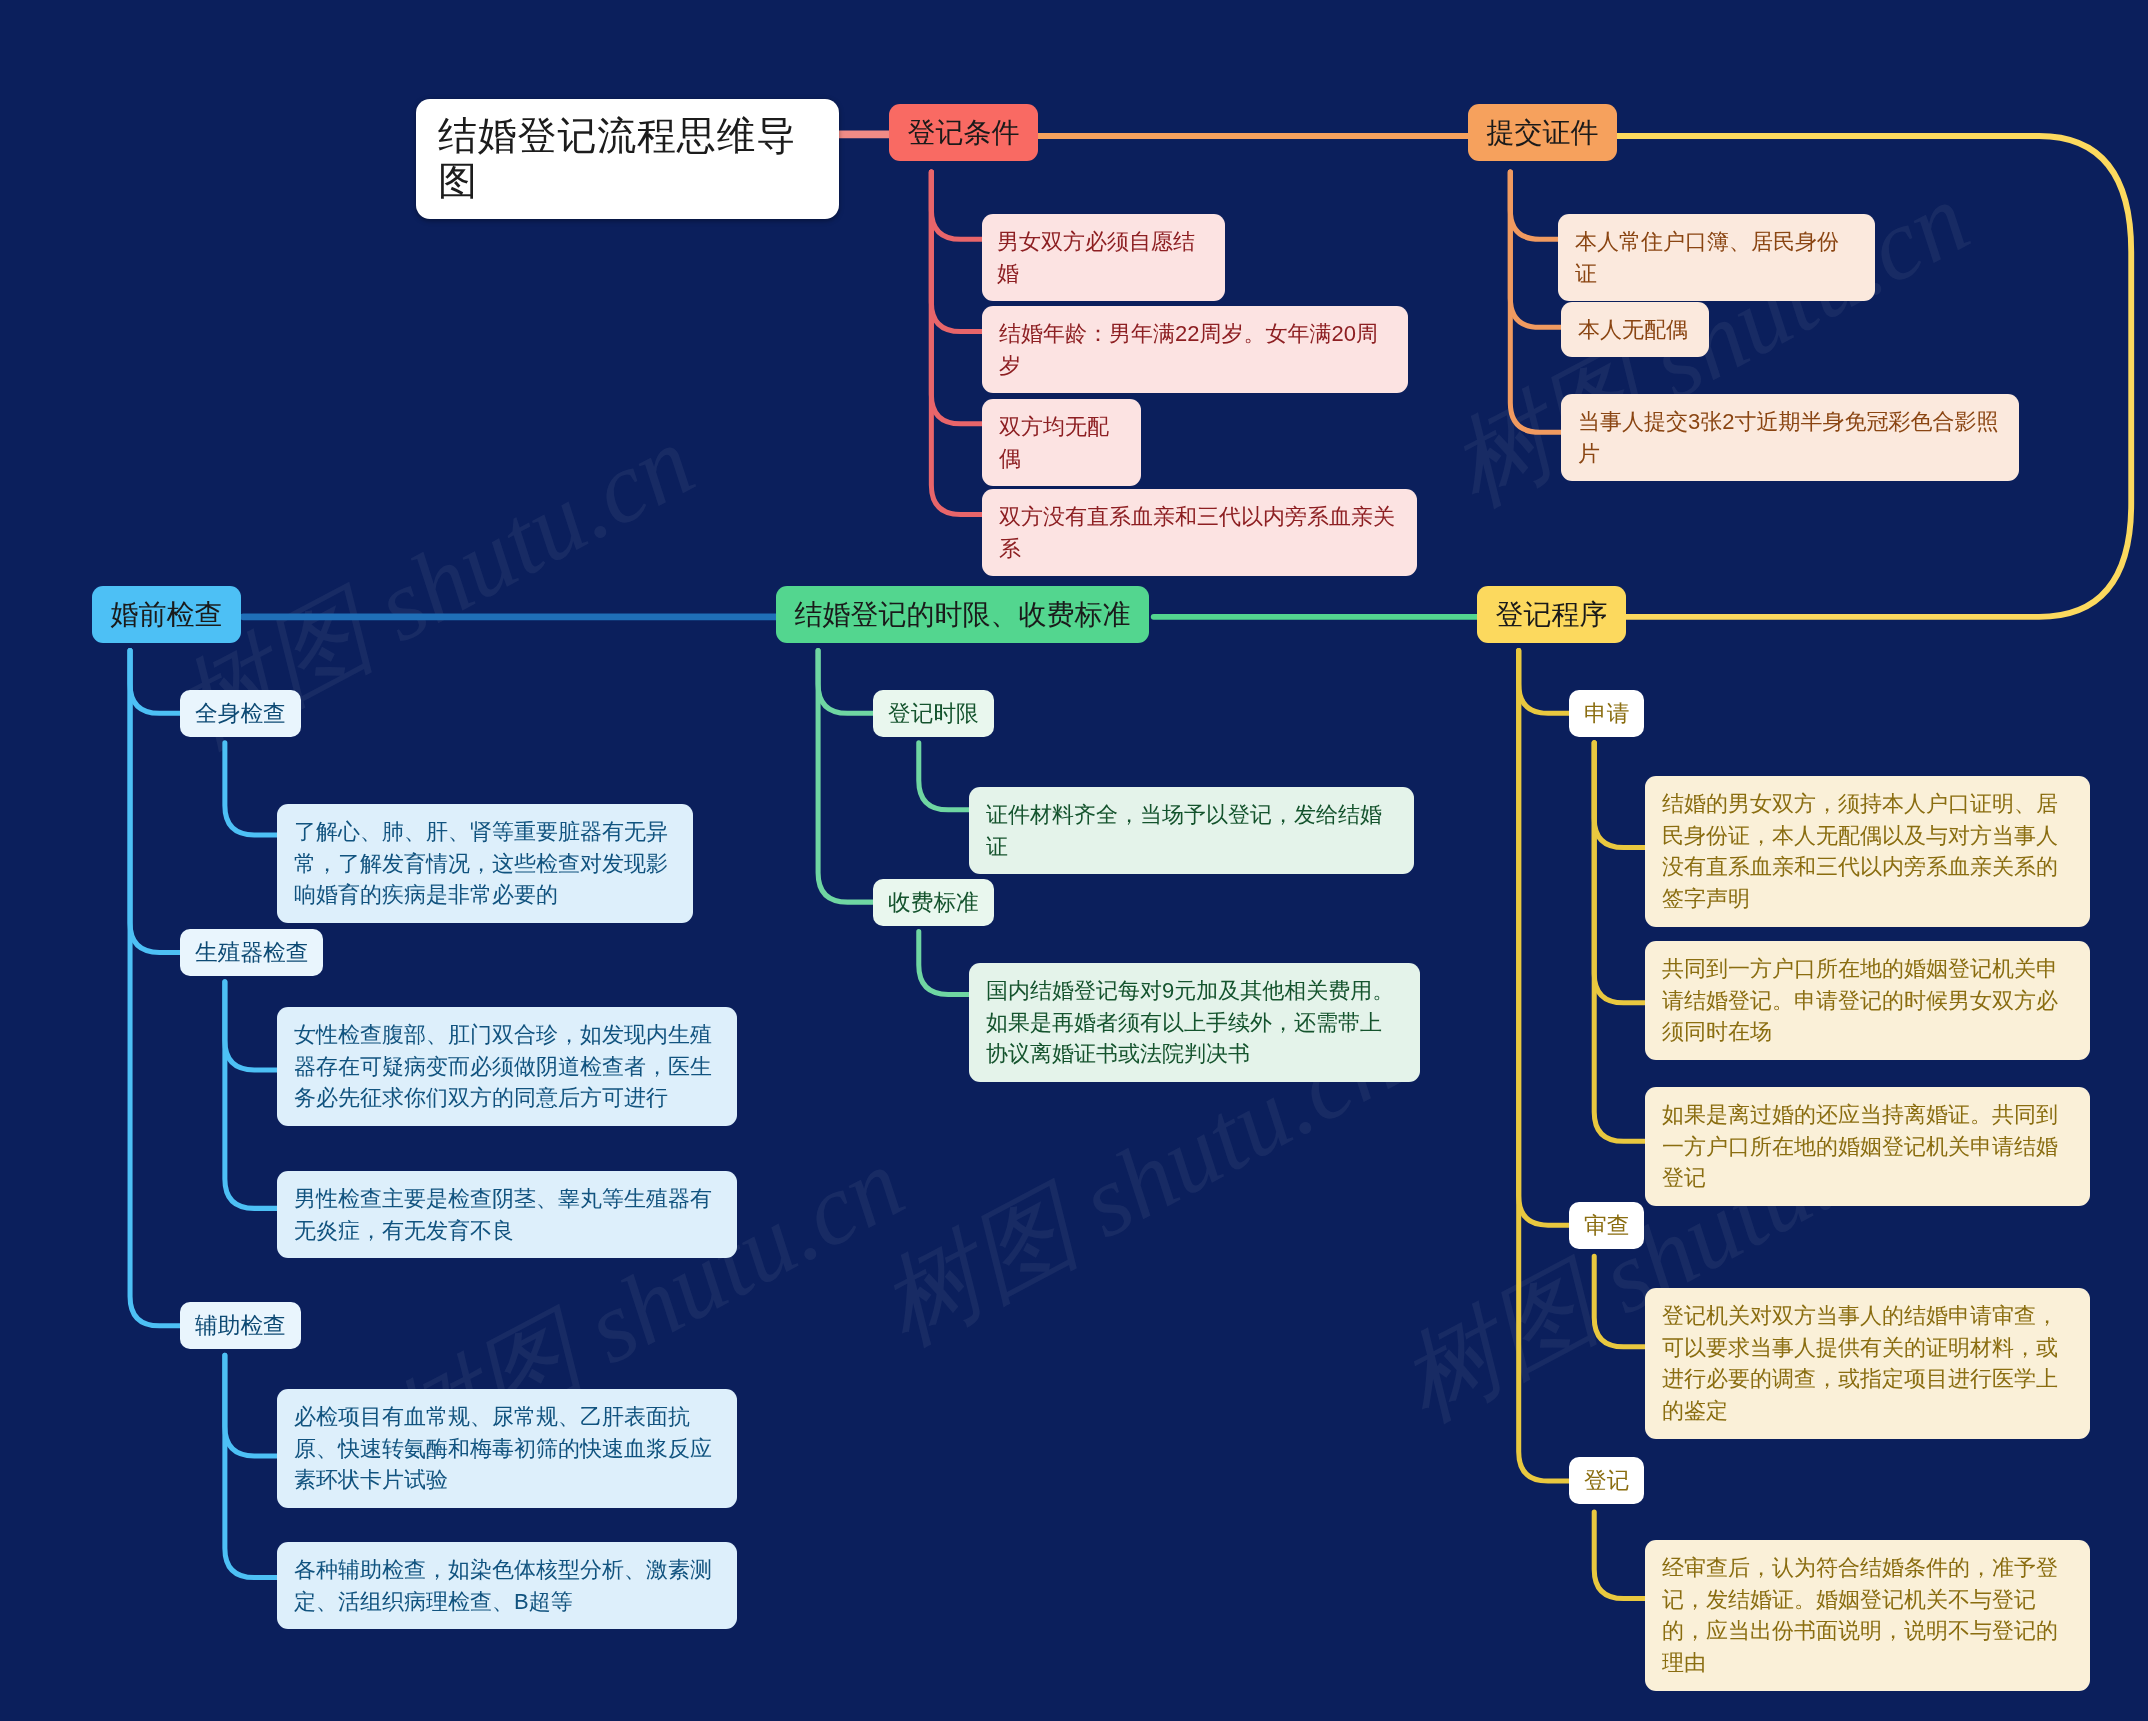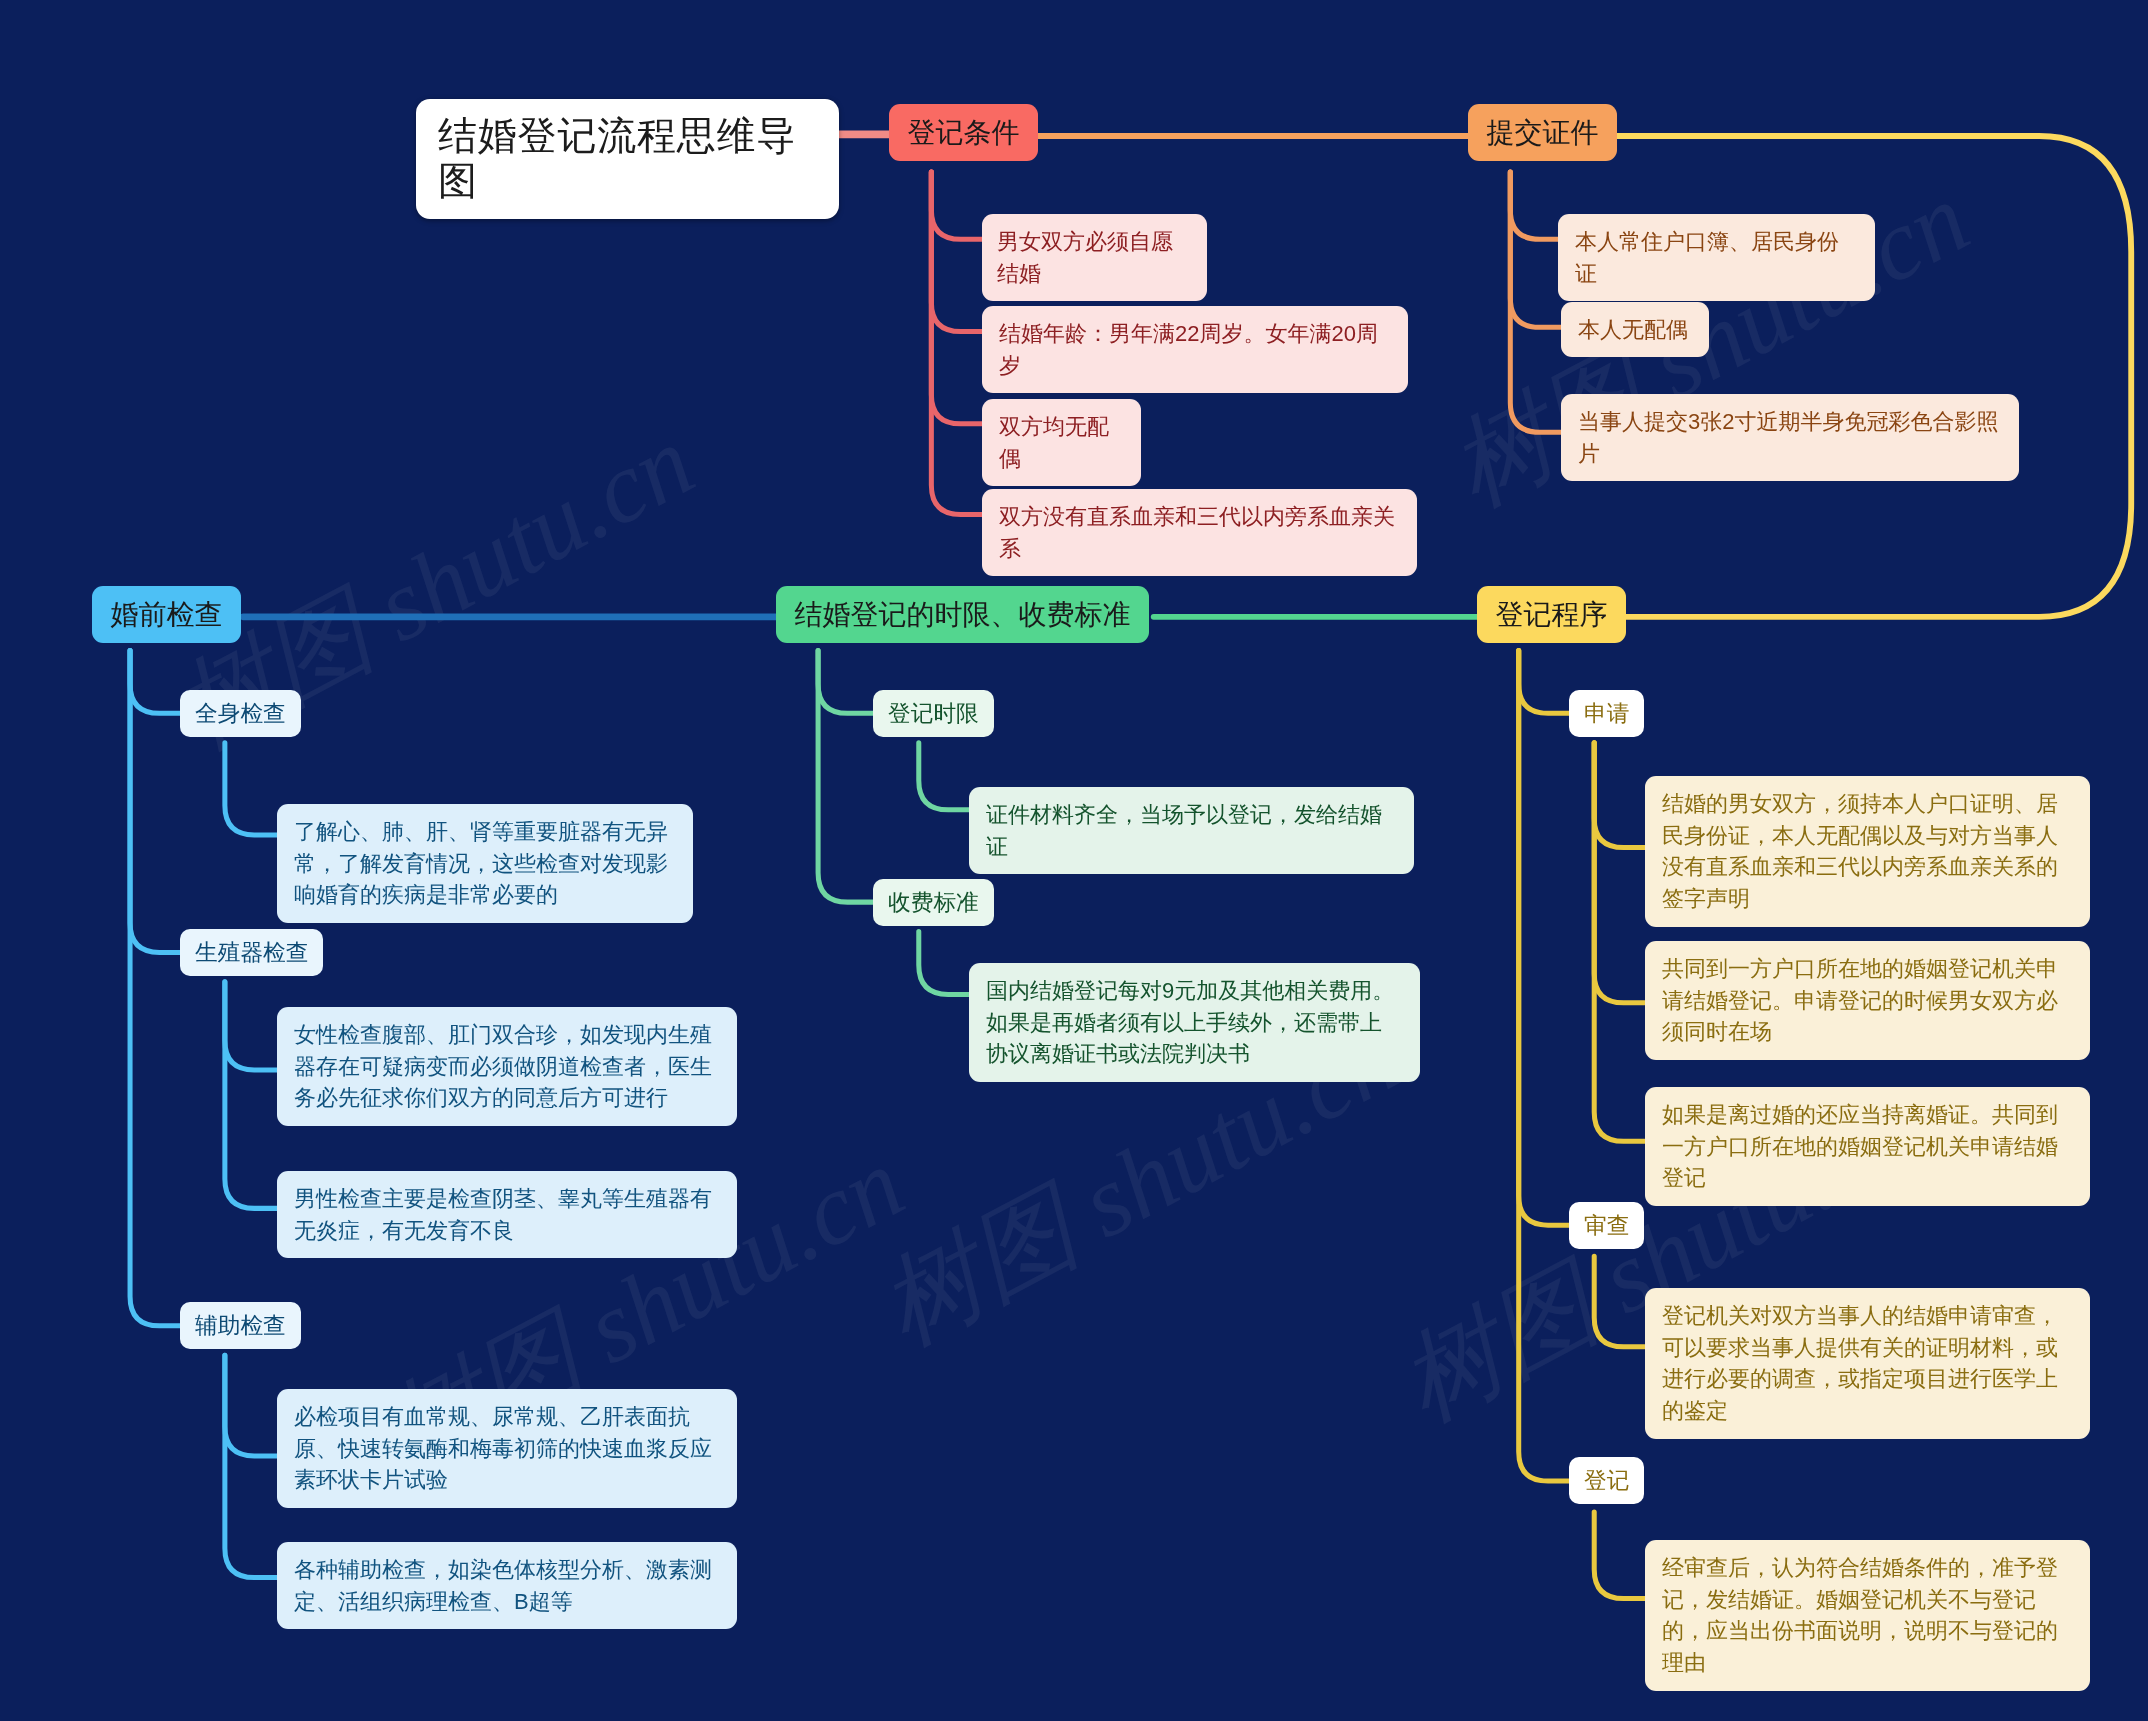--- a/index.html
+++ b/index.html
@@ -137,21 +137,21 @@
     </g>
   </svg>
 
   <div class="node title" style="left:416px;top:99px;width:423px;">
     <span class="t">结婚登记流程思维导图</span>
   </div>
 
   <div class="node lvl1 red" style="left:889px;top:104px;">
     <span class="t">登记条件</span>
   </div>
-  <div class="node leaf red" style="left:982px;top:214px;width:225px;padding-left:15px;">
+  <div class="node leaf red" style="left:982px;top:214px;width:243px;padding-left:15px;">
     <span class="t">男女双方必须自愿结婚</span>
   </div>
   <div class="node leaf red" style="left:982px;top:306px;width:426px;">
     <span class="t">结婚年龄：男年满22周岁。女年满20周岁</span>
   </div>
   <div class="node leaf red" style="left:982px;top:399px;width:159px;">
     <span class="t">双方均无配偶</span>
   </div>
   <div class="node leaf red" style="left:982px;top:489px;width:435px;">
     <span class="t">双方没有直系血亲和三代以内旁系血亲关系</span>

